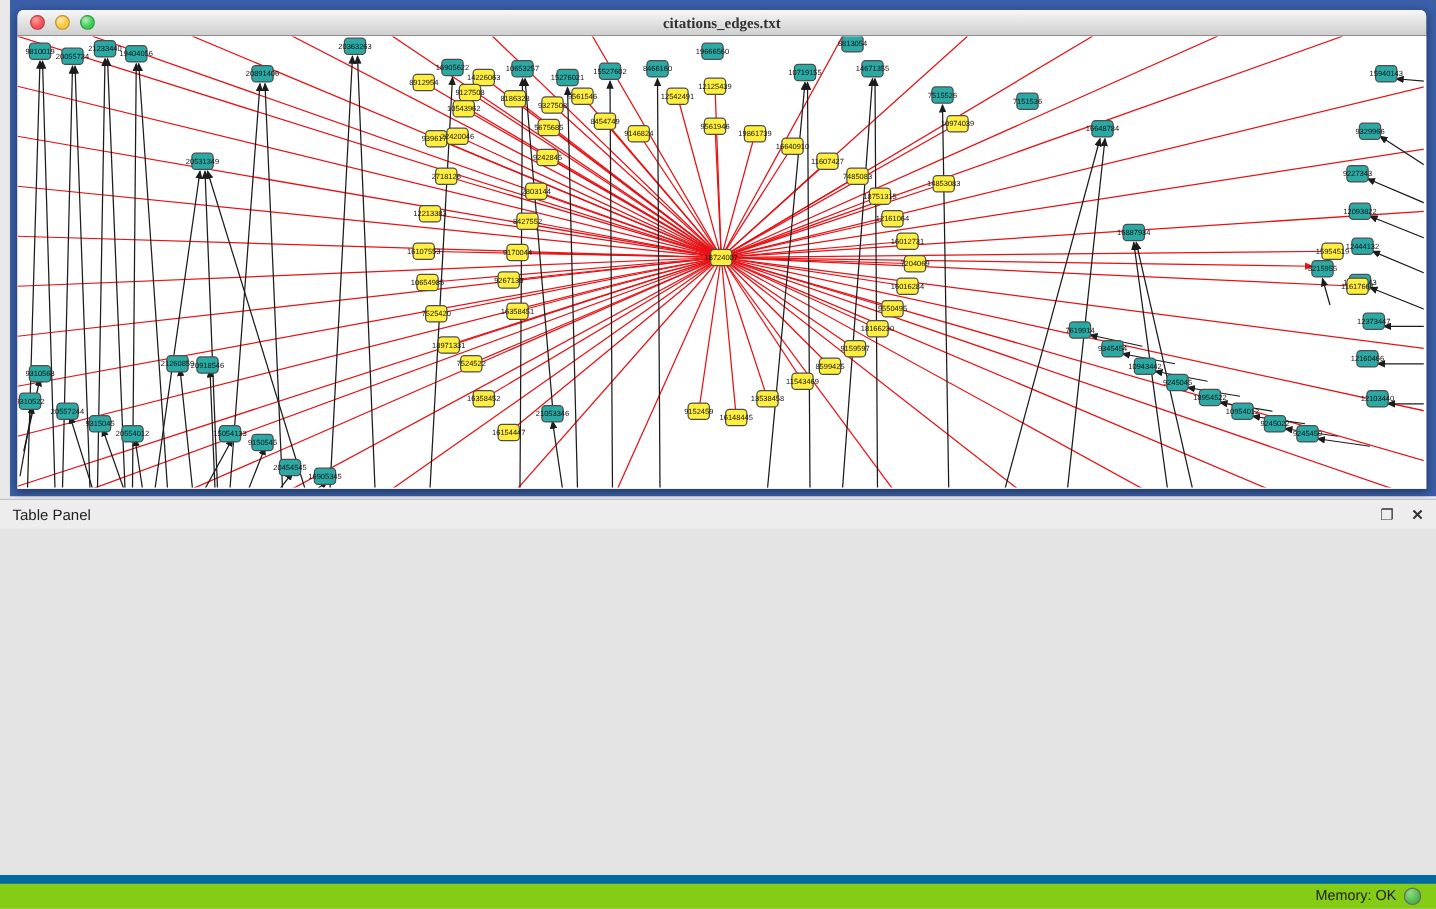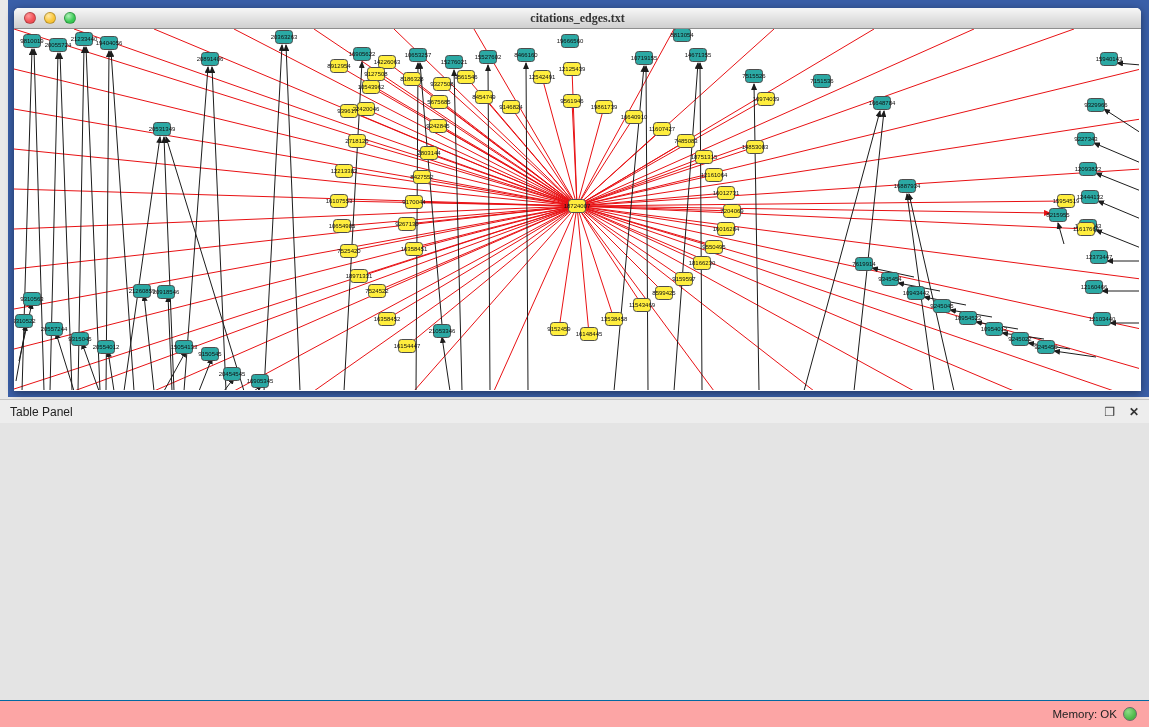--- a/index.html
+++ b/index.html
@@ -16,21 +16,21 @@
   .canvas { flex:1; background:#fff; overflow:hidden; }
   .canvas svg { display:block; }
 
   .tp-header { position:absolute; left:0; top:399px; width:1149px; height:24px; background:#ededed; border-top:1px solid #c4c4c4; border-bottom:1px solid #cfcfcf; display:flex; align-items:center; padding:12px 10px; }
   .tp-title { font-size:12px; color:#222; flex:1; }
   .tp-icons { display:flex; gap:14px; align-items:center; }
   .tp-icons span { font-size:12px; color:#333; cursor:default; }
 
   .panel-bg { position:absolute; left:0; top:423px; width:1149px; height:277px; background:#e4e4e4; }
 
-  .statusbar { position:absolute; left:0; bottom:0; width:1149px; height:27px; background:#fca5a5; border-top:1px solid #0369a1; display:flex; align-items:center; justify-content:flex-end; padding:0 12px; gap:6px; }
+  .statusbar { position:absolute; left:0; bottom:0; width:1149px; height:27px; background:#84cc16; border-top:7px solid #0369a1; display:flex; align-items:center; justify-content:flex-end; padding:0 12px; gap:6px; }
   .mem-label { font-size:11.5px; color:#222; }
   .mem-dot { width:14px; height:14px; border-radius:50%; background:radial-gradient(circle at 35% 30%,#8fdc86,#4db848 65%); border:1px solid #6a6a6a; }
 </style>
 </head>
 <body>
 
 <div class="mdi">
   <div class="frame">
     <div class="titlebar">
       <div class="lights">

